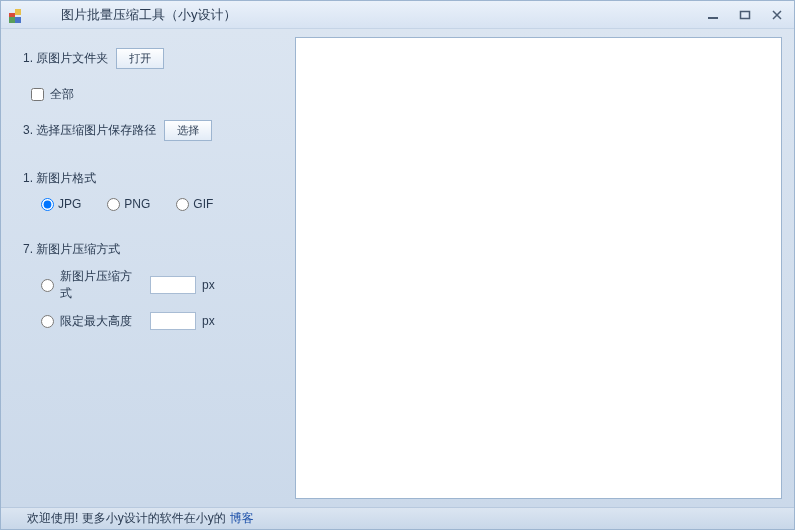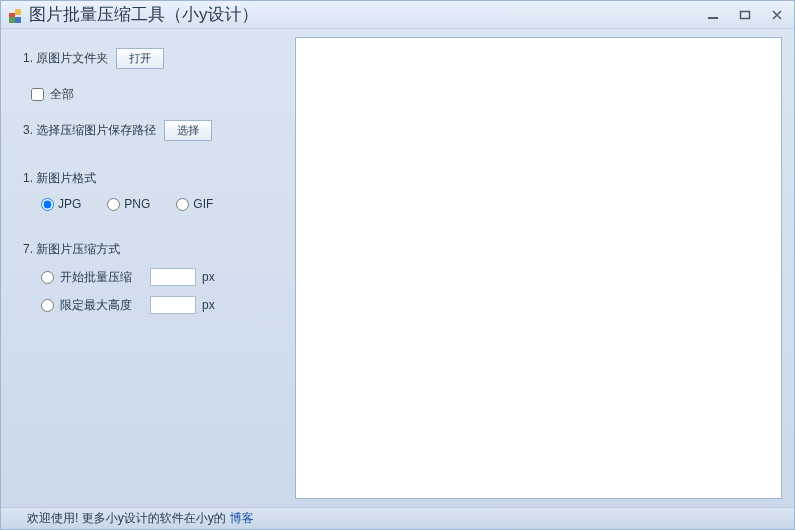--- a/index.html
+++ b/index.html
@@ -43,22 +43,23 @@
 .titlebar .icon::after {
   content: "";
   position: absolute;
   left: 8px; top: 2px;
   width: 6px; height: 6px;
   background: #e8c04a;
   box-shadow: -6px 8px 0 #5a9e5a, 0 8px 0 #4a74c9;
 }
 .titlebar .title {
   color: #2a3b52;
-  font-size: 17px;
+  font-size: 13px;
   flex: 1;
+  margin-left: 32px;
 }
 .winbtns { display: flex; gap: 10px; }
 .winbtn {
   width: 22px; height: 16px;
   color: #4a5b72;
   font-size: 13px;
   display: flex;
   align-items: center;
   justify-content: center;
   cursor: default;
@@ -225,21 +226,21 @@
           </label>
         </div>
       </div>
 
       <div class="row label-only">
         <span>7. 新图片压缩方式</span>
       </div>
       <div class="radio-group">
         <div class="compress-row">
           <input type="radio" name="mode" style="">
-          <span style="width:82px;">开始批量压缩</span>
+          <span style="width:82px;">新图片压缩方式</span>
           <input type="text" class="txt" value="" style="">
           <span class="unit">px</span>
         </div>
         <div class="compress-row">
           <input type="radio" name="mode" style="">
           <span style="width:82px;">限定最大高度</span>
           <input type="text" class="txt" value="" style="">
           <span class="unit">px</span>
         </div>
       </div>

